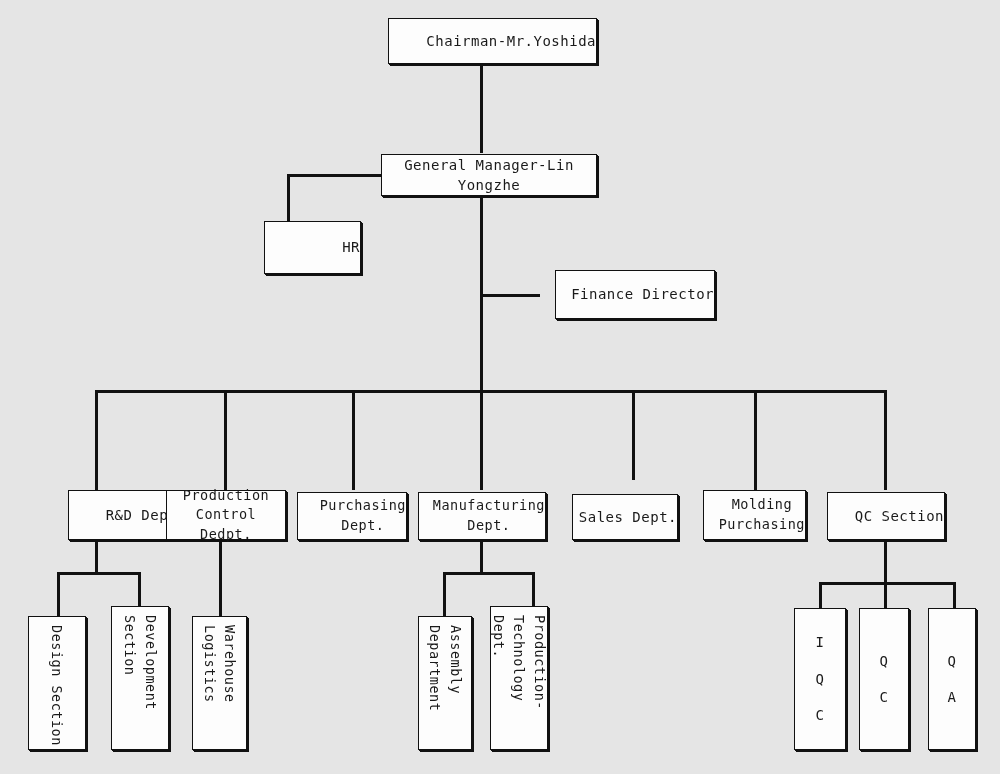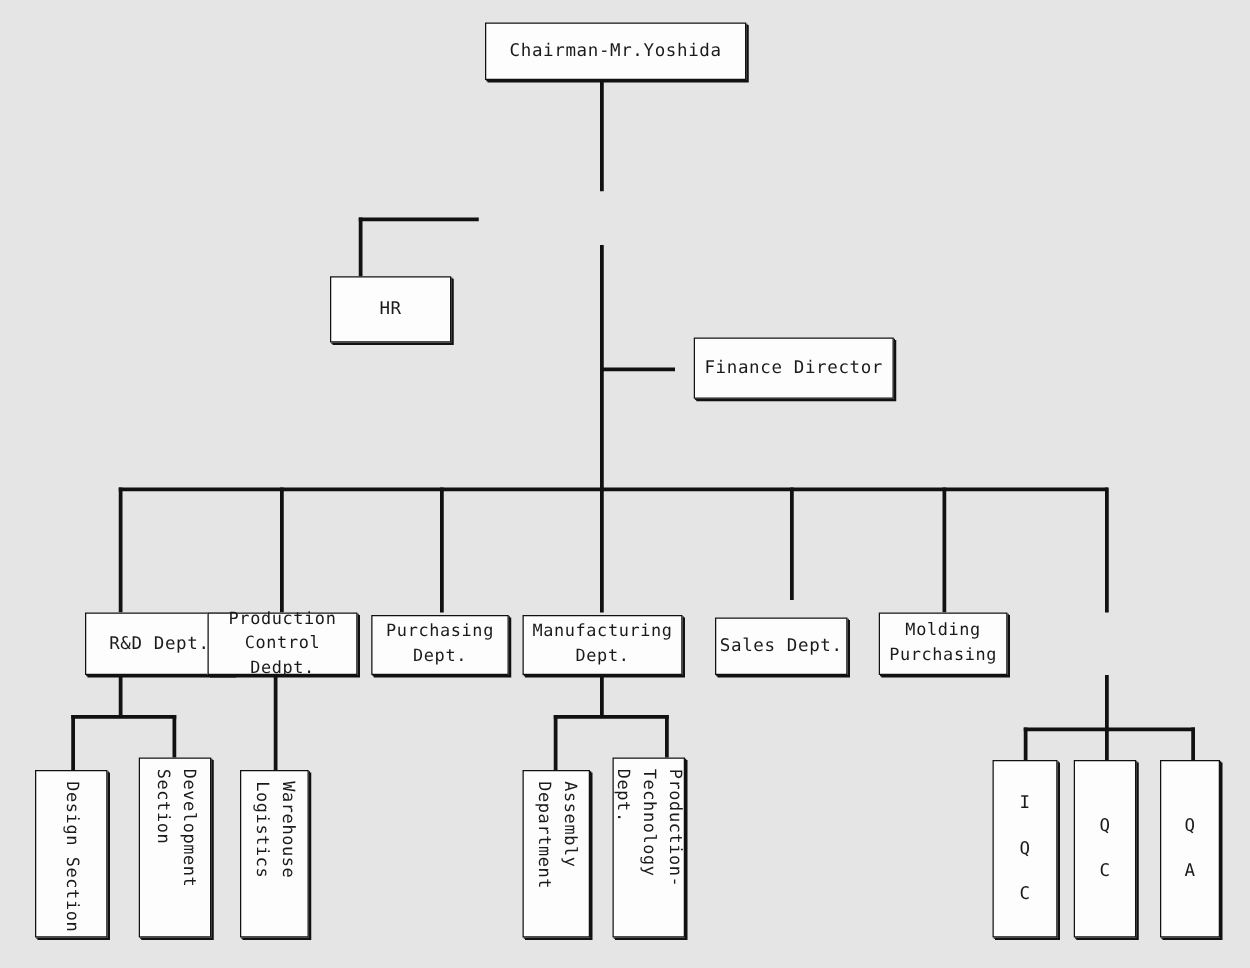--- a/index.html
+++ b/index.html
@@ -29,21 +29,21 @@
 
   
   .node {
     position: absolute;
     background: #fdfdfd;
     border: 1px solid #111;
     box-shadow: 2px 2px 0 0 #111, 1px 1px 0 0 #111;
     box-sizing: border-box;
     display: flex;
     align-items: center;
-    justify-content: center;
+    justify-content: flex-end;
     text-align: center;
     color: #1a1a1a;
     letter-spacing: 0.5px;
   }
   .node .label {
     display: block;
     white-space: pre-line;
     line-height: 1.45;
   }
 
@@ -116,20 +116,23 @@
   <div class="line v" style="left:884px; top:540px; height:44px;"></div>
   <div class="line h" style="left:819px; top:582px; width:137px;"></div>
   <div class="line v" style="left:819px; top:582px; height:26px;"></div>
   <div class="line v" style="left:884px; top:582px; height:26px;"></div>
   <div class="line v" style="left:953px; top:582px; height:26px;"></div>
 
   <div class="node h-node" style="left:388px; top:18px; width:209px; height:46px;">
     <span class="label">Chairman-Mr.Yoshida</span>
   </div>
 
+  <div class="node h-node" style="left:381px; top:154px; width:216px; height:42px;">
+    <span class="label">General Manager-Lin Yongzhe</span>
+  </div>
 
   <div class="node h-node" style="left:245px; top:221px; width:97px; height:53px;margin-left:19px;">
     <span class="label">HR</span>
   </div>
 
   <div class="node h-node" style="left:539px; top:270px; width:160px; height:49px;margin-left:16px;">
     <span class="label">Finance Director</span>
   </div>
 
   <div class="node h-node" style="left:36px; top:490px; width:119px; height:50px;margin-left:32px;">
@@ -153,20 +156,23 @@
 
   <div class="node h-node" style="left:572px; top:494px; width:106px; height:46px;">
     <span class="label">Sales Dept.</span>
   </div>
 
   <div class="node h-node small" style="left:703px; top:490px; width:103px; height:50px;">
     <span class="label">Molding
 Purchasing</span>
   </div>
 
+  <div class="node h-node" style="left:827px; top:492px; width:118px; height:48px;">
+    <span class="label">QC Section</span>
+  </div>
 
   <div class="node v-node" style="left:28px; top:616px; width:58px; height:134px;">
     <span class="label">Design Section</span>
   </div>
 
   <div class="node v-node" style="left:111px; top:606px; width:58px; height:144px;">
     <span class="label">Development
 Section</span>
   </div>
 

